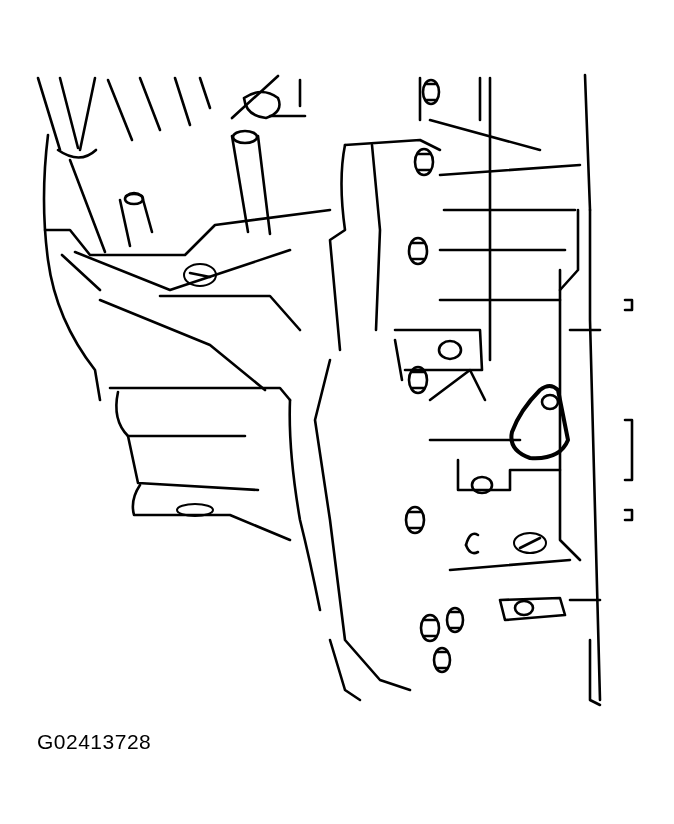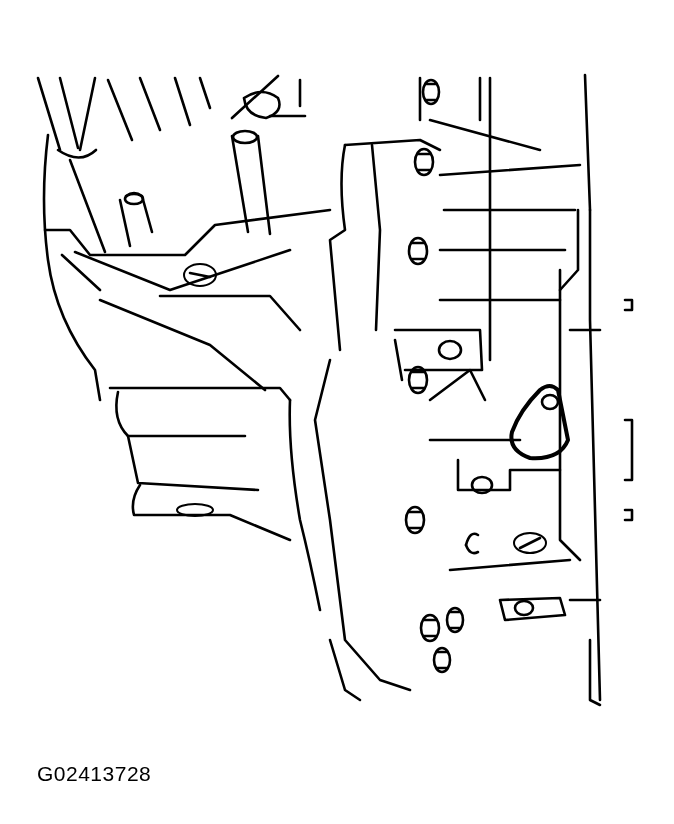--- a/index.html
+++ b/index.html
@@ -2,21 +2,21 @@
 <html><head>
 <meta charset="utf-8">
 <style>
   html, body { margin: 0; padding: 0; background: #ffffff; }
   body { width: 674px; height: 824px; position: relative; overflow: hidden; font-family: "Liberation Sans", sans-serif; }
   .drawing { position: absolute; left: 0; top: 0; width: 674px; height: 720px; }
   .drawing svg { width: 674px; height: 720px; display: block; }
   .drawing svg * { fill: none; stroke: #000000; stroke-width: 2.6; stroke-linecap: round; stroke-linejoin: round; }
   .drawing svg .thick { stroke-width: 4; }
   .drawing svg .thin { stroke-width: 2; }
-  .caption { position: absolute; left: 37px; top: 762px; font-size: 21px; color: #000000; letter-spacing: 0.5px; }
+  .caption { position: absolute; left: 37px; top: 730px; font-size: 21px; color: #000000; letter-spacing: 0.5px; }
 </style>
 </head>
 <body>
 
 <div class="drawing">
   <svg viewBox="0 0 674 720" xmlns="http://www.w3.org/2000/svg">
 
     <g>
       <path d="M38 78 L60 150"></path>
         <path d="M60 78 L78 148"></path>

